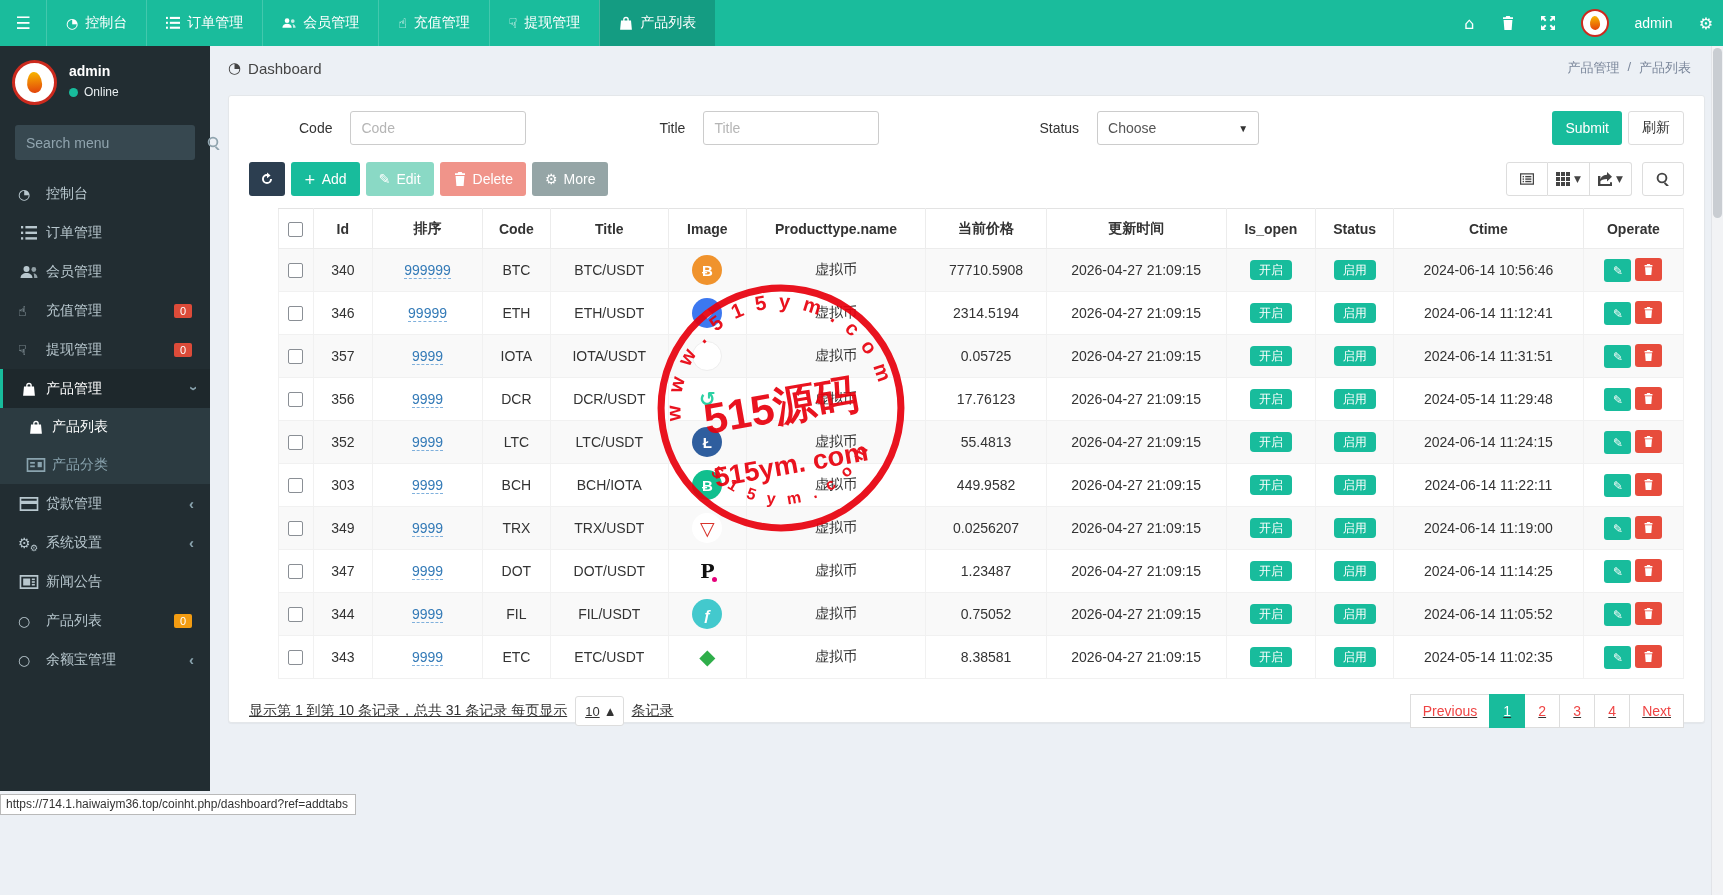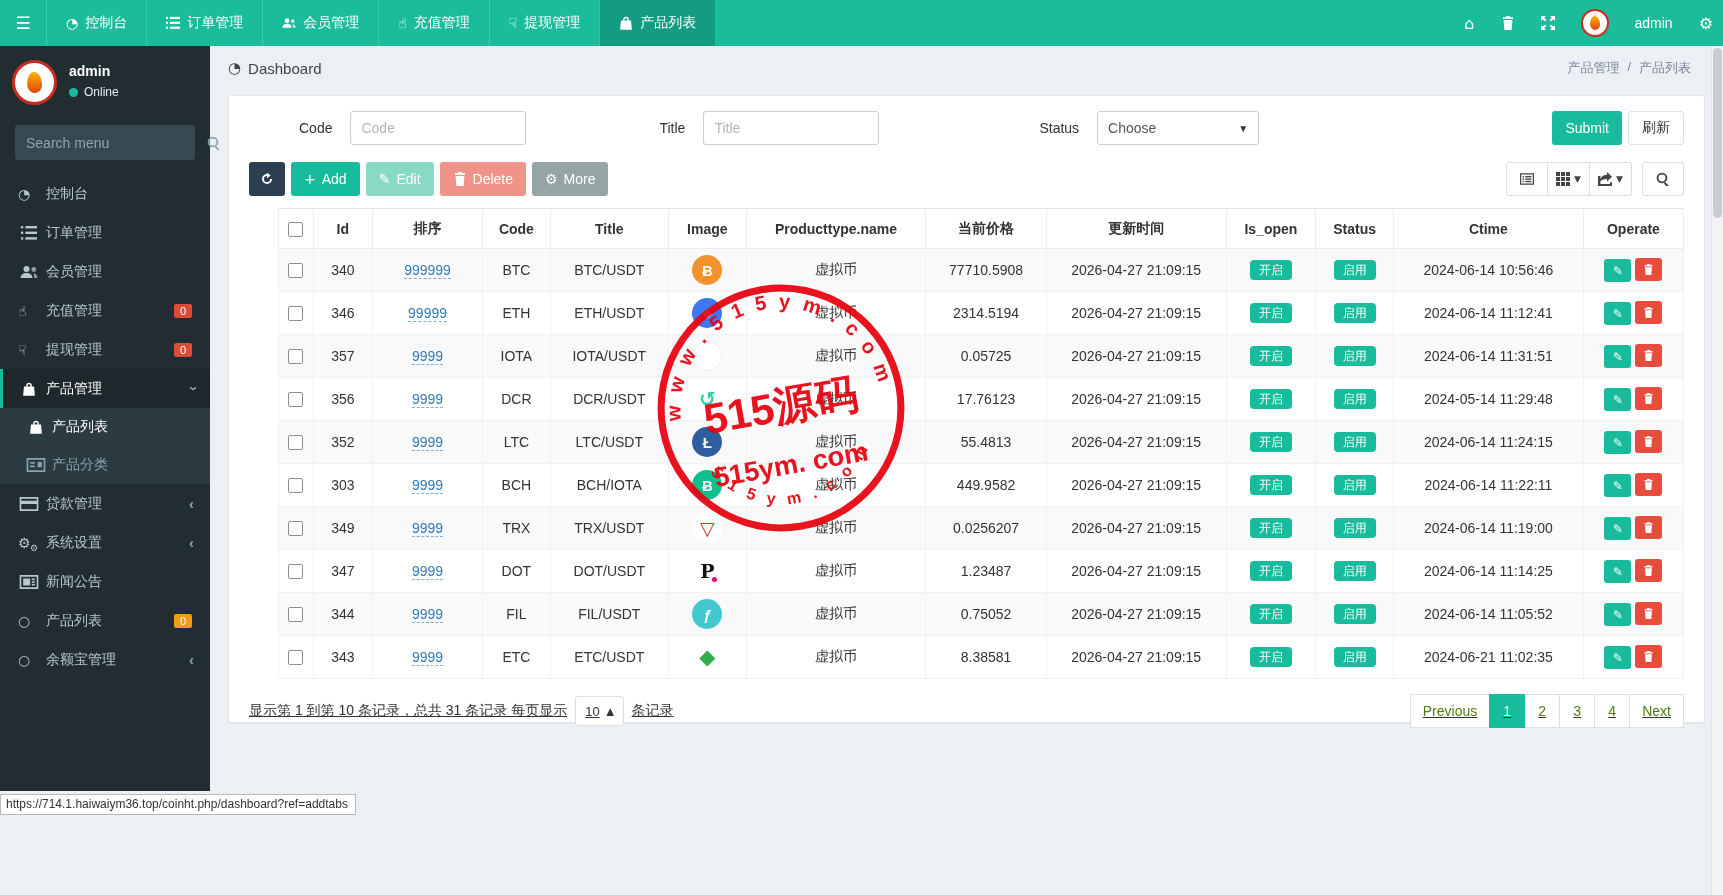--- a/index.html
+++ b/index.html
@@ -138,21 +138,21 @@
   .coin.pdot { position:relative; font-family:"DejaVu Serif",serif; font-size:19px; }
   .coin.pdot:after { content:""; position:absolute; width:5px; height:5px; border-radius:50%;
                      background:#e6007a; right:5px; bottom:4px; }
 
   
   .tfooter { display:flex; align-items:center; padding:15px 20px 0 20px; font-size:14px; color:#333;text-decoration:underline; }
   .pgsize { height:30px; border:1px solid #ddd; border-radius:3px; background:#fff; margin:0 8px;
             padding:0 9px; display:inline-flex; align-items:center; gap:7px; font-size:13px; cursor:pointer; }
   .pgsize .caret { font-size:9px; }
   #pagination { margin-left:auto; display:flex; }
-  .page { min-width:36px; height:34px; border:1px solid #ddd; background:#fff; color:#4d7c0f;
+  .page { min-width:36px; height:34px; border:1px solid #ddd; background:#fff; color:#ef4444;
           display:inline-flex; align-items:center; justify-content:center; padding:0 12px;
           margin-left:-1px; cursor:pointer; text-decoration:none; font-size:14px; }
   .page.active { background:#18bc9c; border-color:#18bc9c; color:#fff; position:relative; z-index:2; }
 
   
   .stamp { position:absolute; left:649px; top:276px; width:264px; height:264px; z-index:40;
            pointer-events:none; opacity:.92; }
 
   
   .statusbar { position:absolute; left:0; bottom:80px; background:#fff; border:1px solid #b9b9b9;
@@ -675,21 +675,21 @@
             <td>343</td>
             <td><a class="sort-link">9999</a></td>
             <td>ETC</td>
             <td>ETC/USDT</td>
             <td><span class="coin" style="background: transparent; color: rgb(47, 174, 74); font-size: 21px;">◆</span></td>
             <td>虚拟币</td>
             <td>8.38581</td>
             <td>2026-04-27 21:09:15</td>
             <td><span class="tbadge">开启</span></td>
             <td><span class="tbadge">启用</span></td>
-            <td>2024-06-21 11:02:35</td>
+            <td>2024-05-14 11:02:35</td>
             <td><a class="op op-edit">
                 <span class="uic">✎</span>
               </a><a class="op op-del">
                 <svg class="svgi" fill="currentColor" viewBox="0 0 12 14">
                   <path d="M4.3 0h3.4l.7 1.2H11v1.9H1V1.2h2.6zM1.6 4.1h8.8L9.6 14H2.4z"></path>
                 </svg>
               </a></td>
           </tr>
         </tbody>
     </table>

